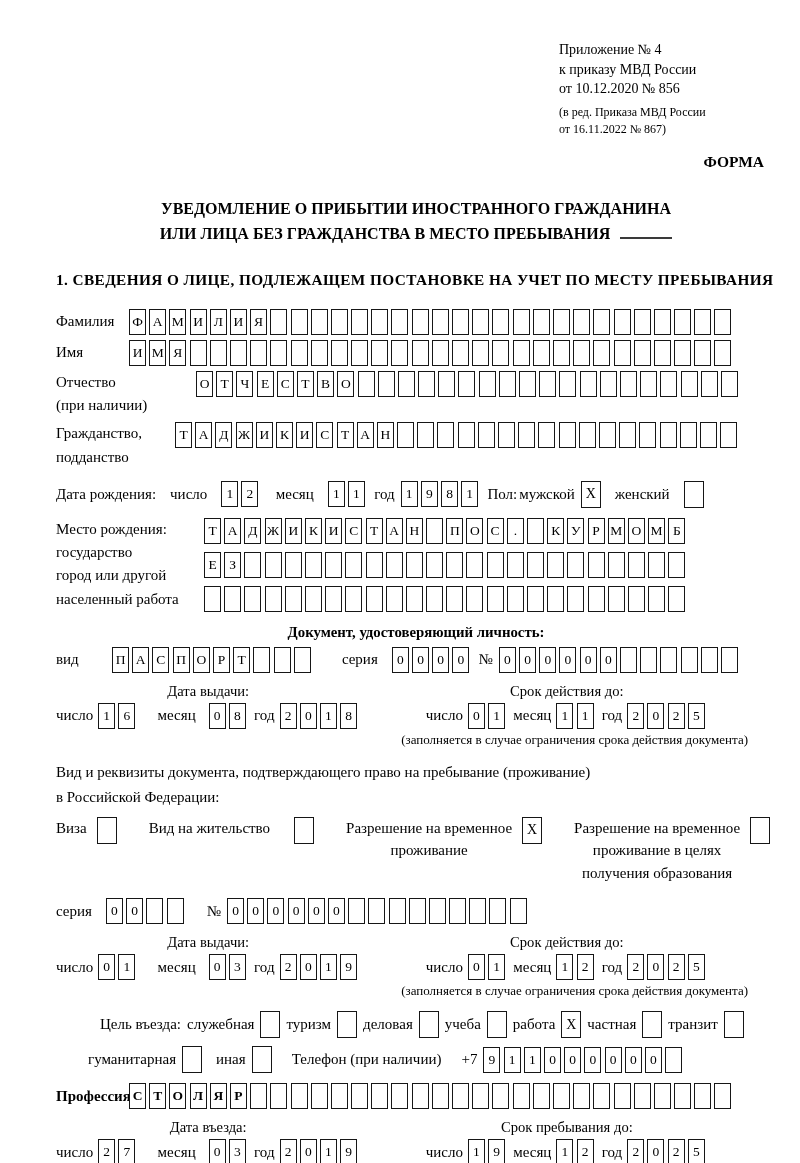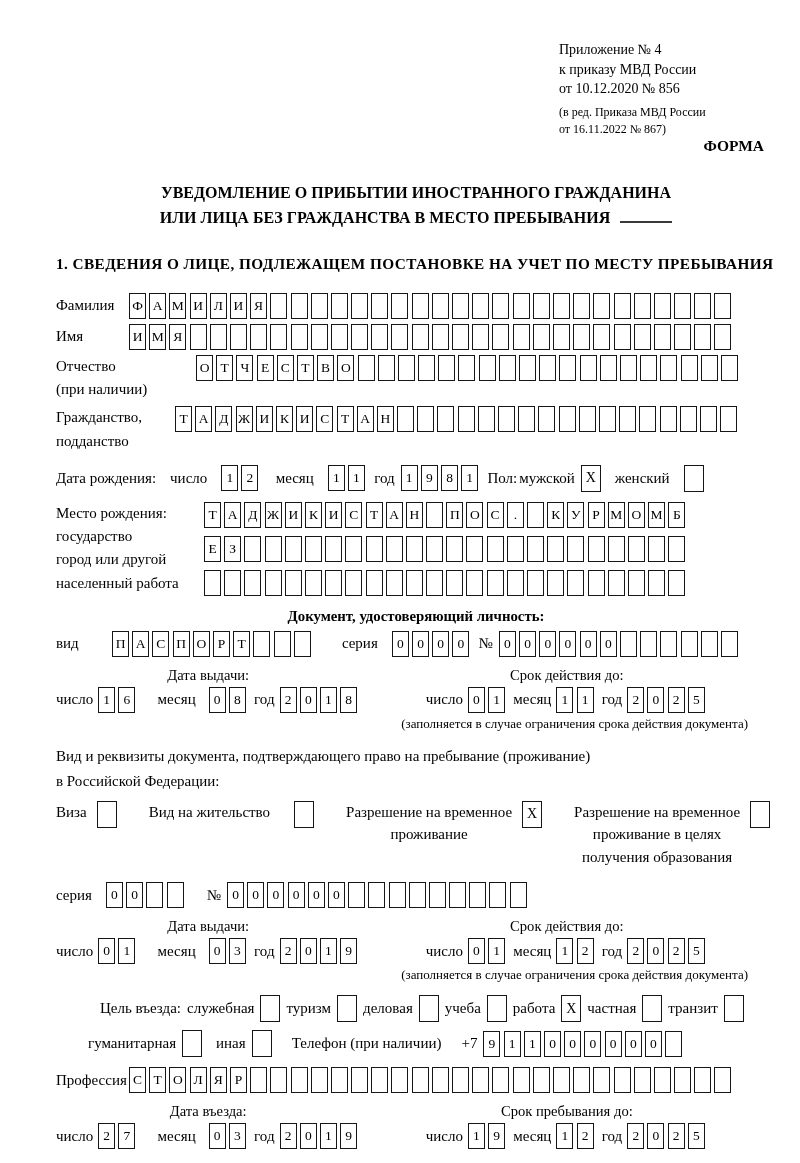--- a/index.html
+++ b/index.html
@@ -4,21 +4,21 @@
 <style>
   html,body{margin:0;padding:0;background:#ffffff;color:#000;}
   .page{
     width:800px;min-height:1163px;box-sizing:border-box;
     padding:40px 24px 20px 56px;
     font-family:"Liberation Serif", serif;font-size:15px;background:#fff;
   }
   
   .annex{margin-left:503px;font-size:14px;line-height:1.4;}
   .amend{margin-top:5px;font-size:12px;line-height:1.4;}
-  .form-label{text-align:right;padding-right:12px;font-weight:bold;font-size:15.5px;}
+  .form-label{margin-top:16px;text-align:right;padding-right:12px;font-weight:bold;font-size:15.5px;}
   
   .title{margin-top:26px;text-align:center;font-weight:bold;font-size:16px;line-height:1.55;}
   .blank{display:inline-block;width:52px;border-bottom:2px solid #3a3a3a;margin-left:10px;vertical-align:baseline;}
   .sec1{margin-top:24px;font-weight:bold;font-size:15.3px;letter-spacing:0.4px;}
   
   .frow{display:flex;align-items:center;margin-top:5px;}
   .frow.top{align-items:flex-start;}
   .flabel{flex:0 0 auto;font-size:15px;}
   .w73{width:73px;}
   .w140{width:140px;}
@@ -596,21 +596,21 @@
         <span class="cell">0</span>
         <span class="cell">0</span>
         <span class="cell">0</span>
         <span class="cell">0</span>
         <span class="cell">0</span>
         <span class="cell">0</span>
         <span class="cell"></span>
       </span>
   </div>
 
-  <div class="frow" style="margin-top:10px;">
+  <div class="frow" style="margin-top:10px;font-weight:bold;">
     <div class="flabel w73">Профессия</div>
     <div class="cells">
         <span class="cell">С</span>
         <span class="cell">Т</span>
         <span class="cell">О</span>
         <span class="cell">Л</span>
         <span class="cell">Я</span>
         <span class="cell">Р</span>
         <span class="cell"></span>
         <span class="cell"></span>

